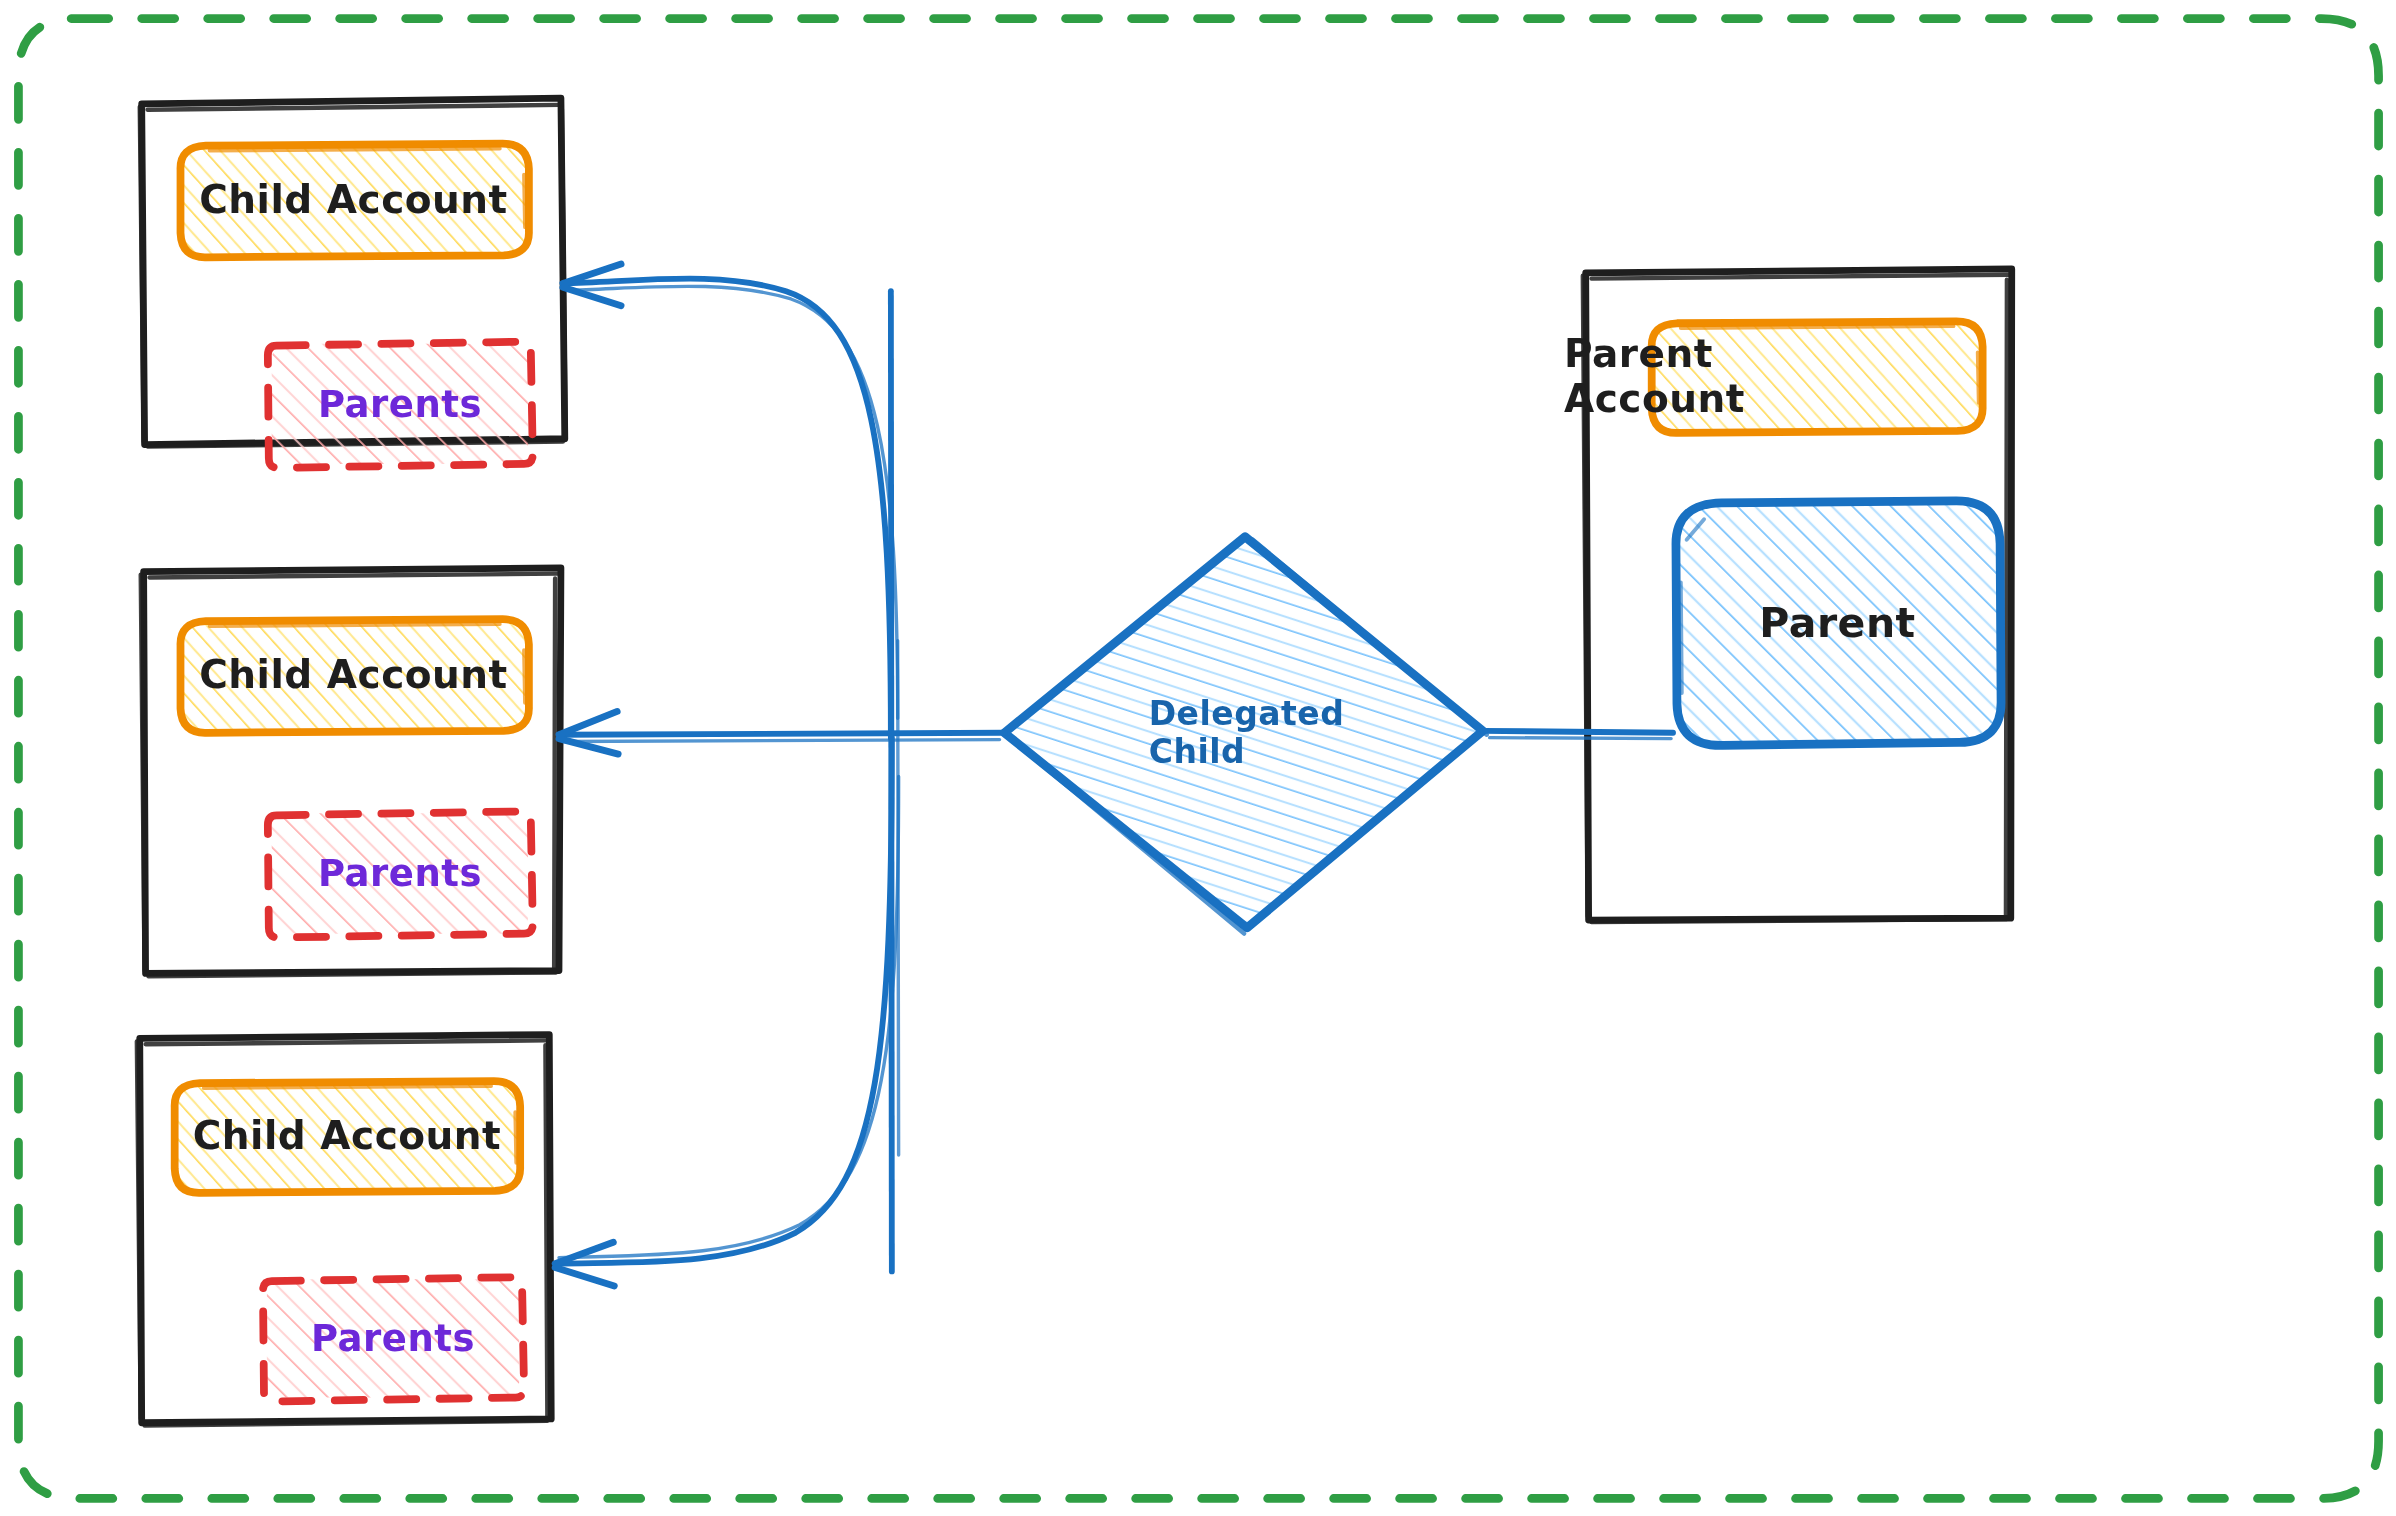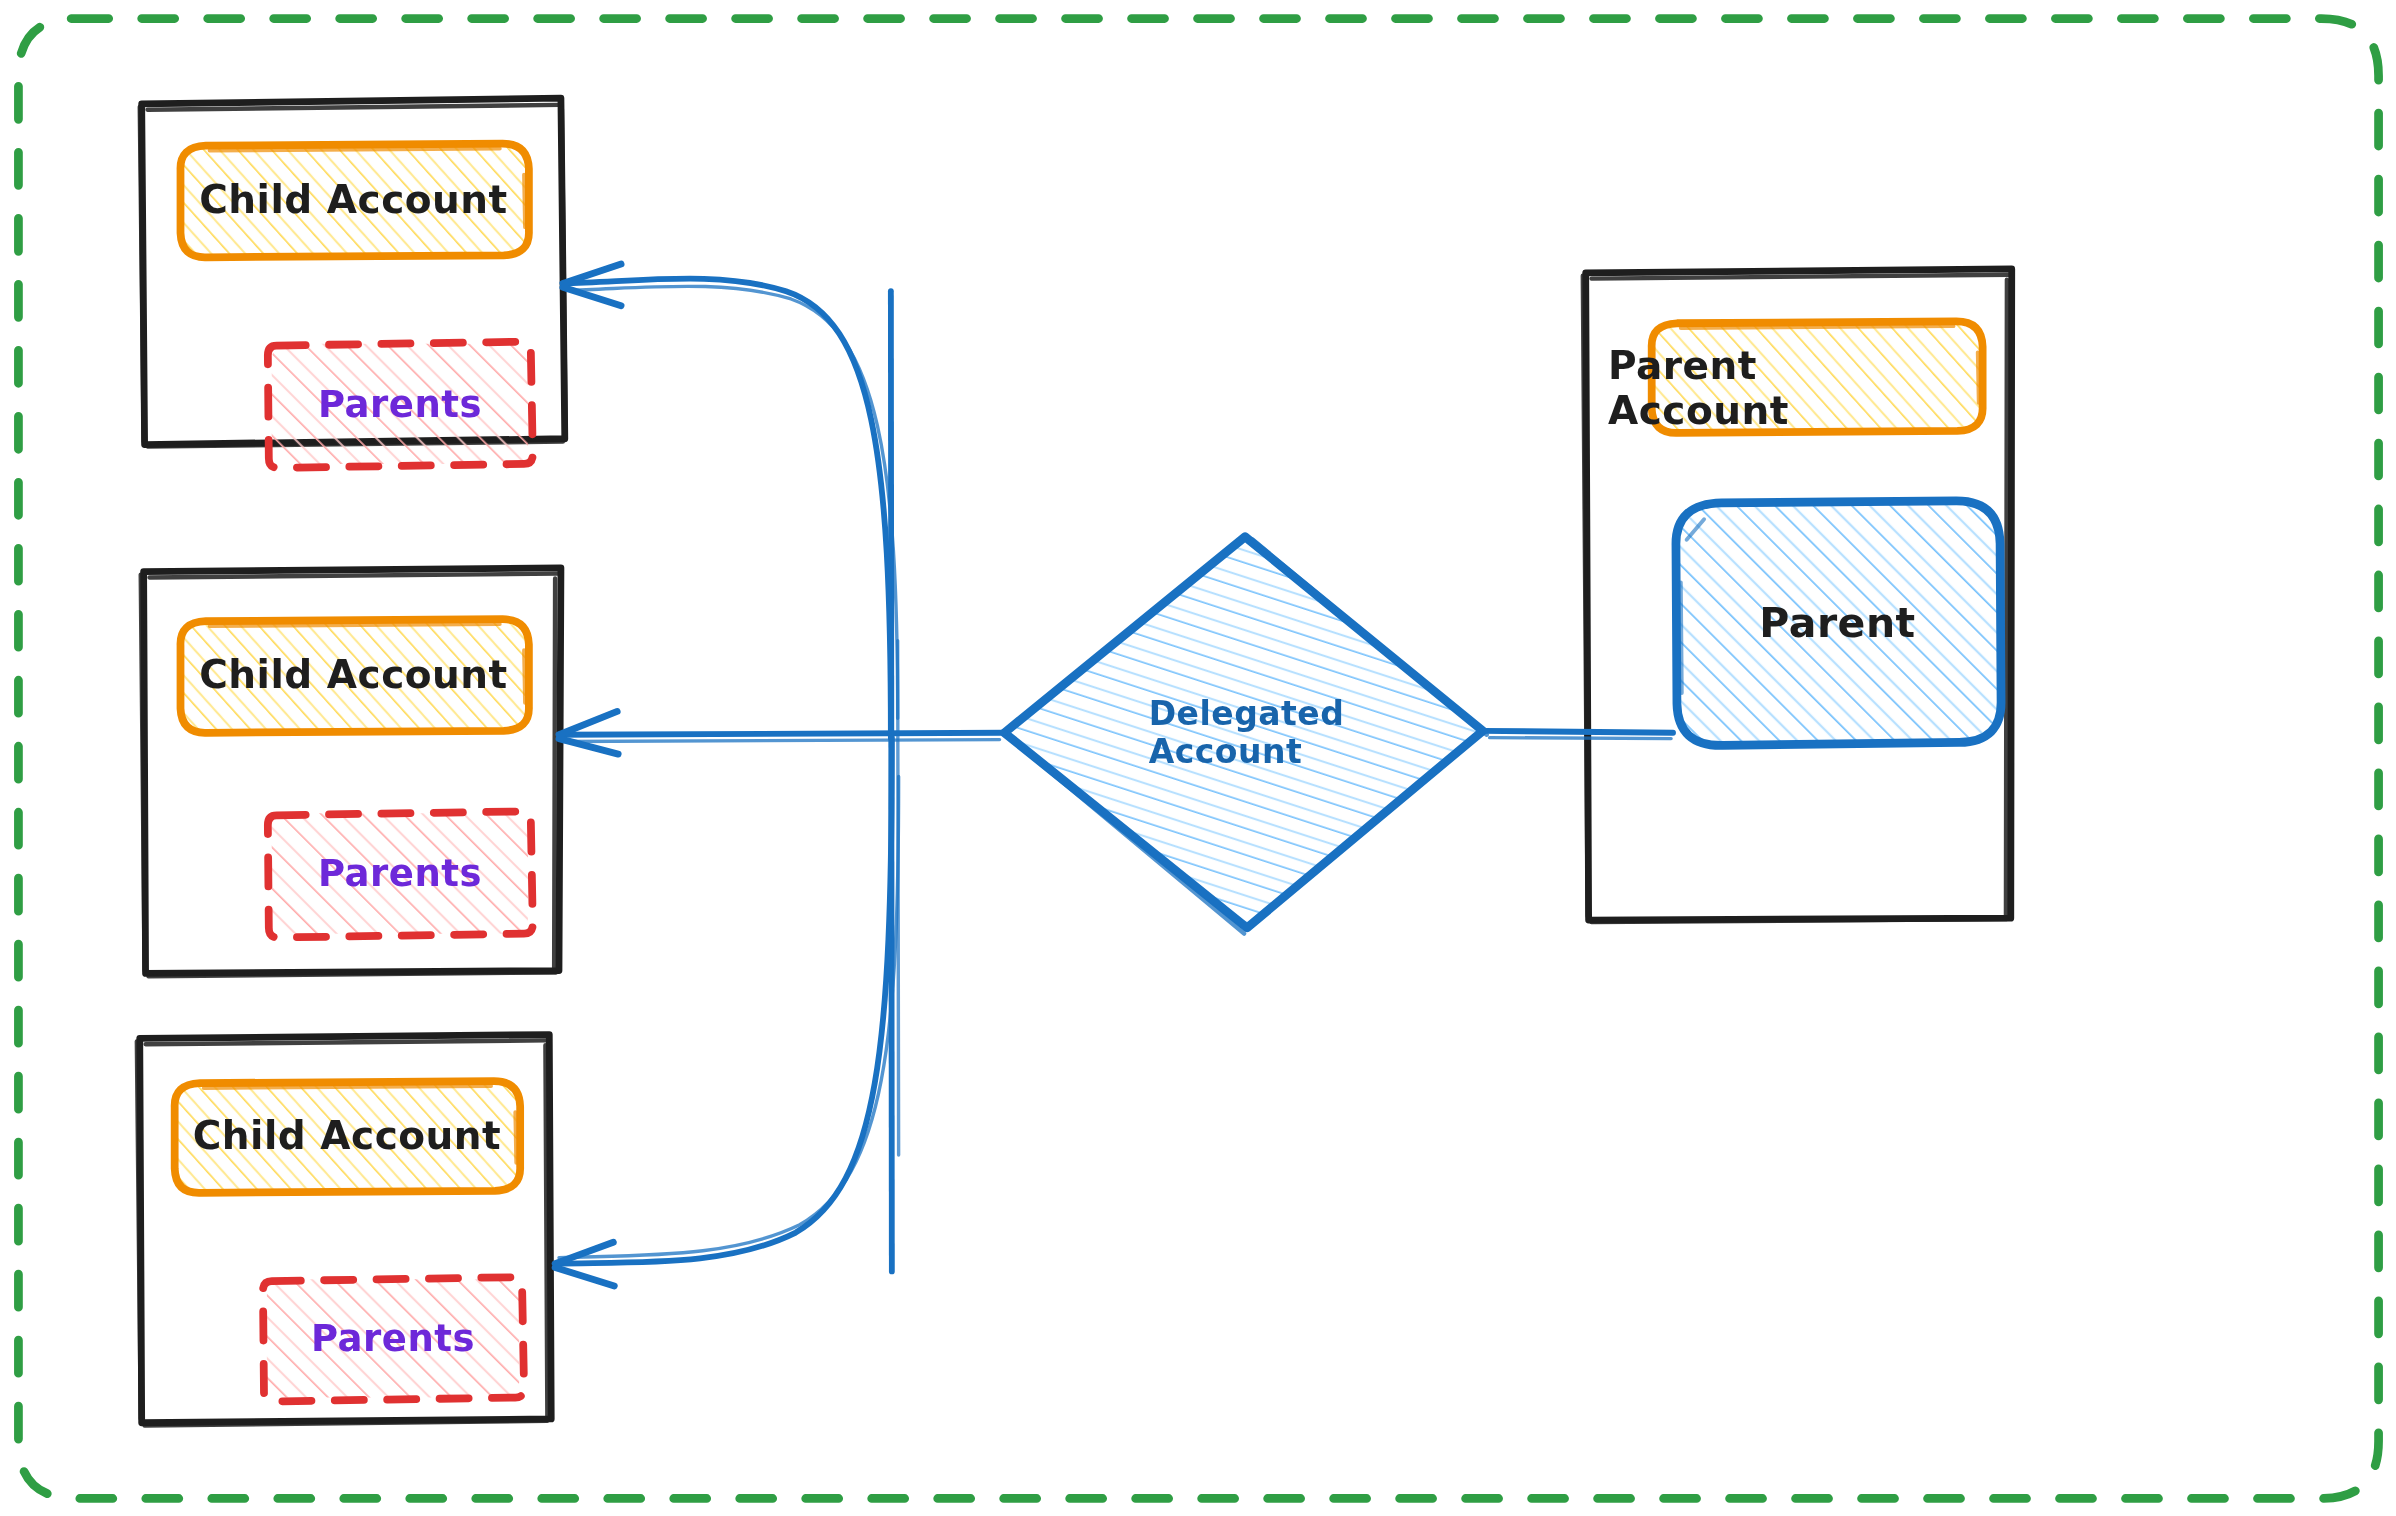--- a/index.html
+++ b/index.html
@@ -176,25 +176,25 @@
 
   <div class="label lbl-child" style="left:180px;top:146px;width:347px;height:109px;">Child Account</div>
   <div class="label lbl-parents" style="left:268px;top:344px;width:264px;height:122px;">Parents</div>
 
   <div class="label lbl-child" style="left:180px;top:621px;width:347px;height:109px;">Child Account</div>
   <div class="label lbl-parents" style="left:268px;top:813px;width:264px;height:122px;">Parents</div>
 
   <div class="label lbl-child" style="left:175px;top:1083px;width:344px;height:107px;">Child Account</div>
   <div class="label lbl-parents" style="left:263px;top:1279px;width:260px;height:120px;">Parents</div>
 
-  <div class="label lbl-parent-account" style="left:1608px;top:323px;width:330px;height:107px;margin-top:12px;">Parent Account</div>
+  <div class="label lbl-parent-account" style="left:1564px;top:323px;width:330px;height:107px;">Parent Account</div>
   <div class="label lbl-manager" style="left:1676px;top:503px;width:323px;height:241px;">Parent</div>
 
   <div class="label lbl-delegated" style="left:1106px;top:670px;width:281px;height:126px;">Delegated
-Account</div>
+Child</div>
 
   <div class="hit" style="left:140px;top:98px;width:427px;height:349px;"></div>
   <div class="hit" style="left:141px;top:568px;width:422px;height:409px;"></div>
   <div class="hit" style="left:137px;top:1034px;width:415px;height:392px;"></div>
   <div class="hit" style="left:1583px;top:269px;width:429px;height:654px;"></div>
   <div class="hit" style="left:1004px;top:537px;width:479px;height:392px;"></div>
 
 </div>
 
 

